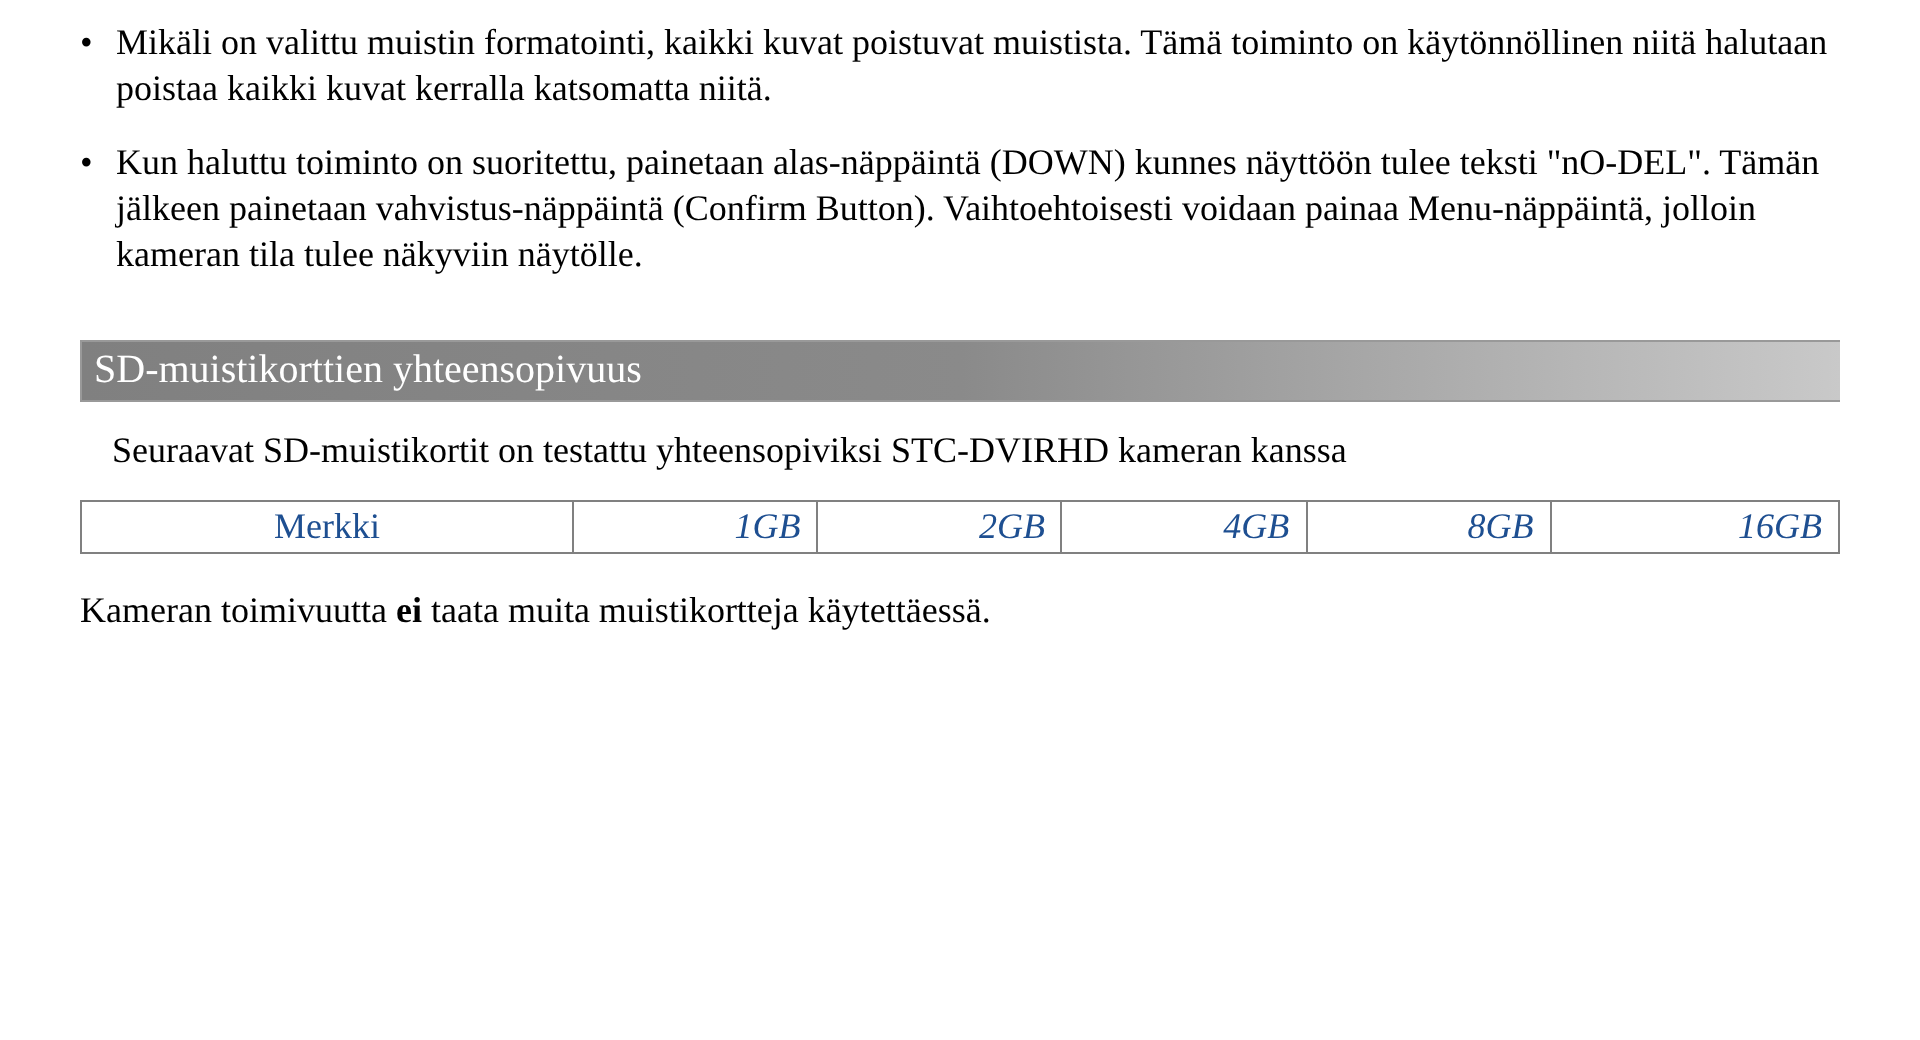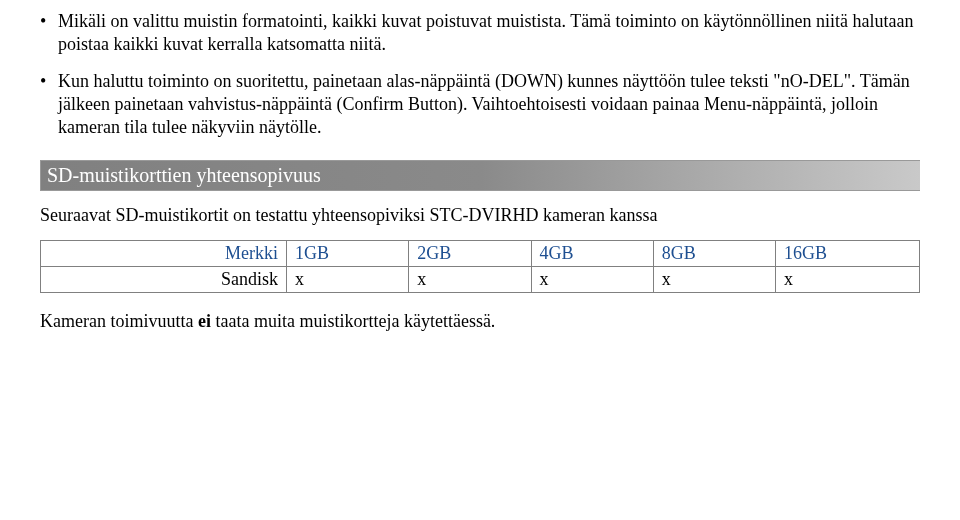--- a/index.html
+++ b/index.html
@@ -26,44 +26,45 @@
     flex: 0 0 18px;
   }
   .bullet-text {
     flex: 1;
   }
   .section-title-bar {
     background: linear-gradient(to right, #808080 0%, #8a8a8a 50%, #c9c9c9 100%);
     color: #fff;
     font-size: 20px;
     padding: 3px 6px;
-    margin: 21px 0 14px 0;
+    margin: 31px 0 14px 0;
     border: 1px solid #999;
     border-right: none;
     font-weight: normal;
   }
   .intro-line {
-    margin: 12px 0 14px 0;
+    margin: 12px 0 14px 16px;
   }
   table.sd {
     border-collapse: collapse;
     width: 100%;
     font-size: 18px;
   }
   table.sd th, table.sd td {
     border: 1px solid #808080;
     padding: 2px 8px;
-    text-align: right;
+    text-align: center;
     font-weight: normal;
   }
   table.sd th {
     color: #1e4f91;
   }
   table.sd td.center, table.sd th.center {
-    text-align: left;
+    text-align: right;
+    font-style: italic;
   }
   .footer-line {
     margin-top: 18px;
   }
   .bold { font-weight: bold; }
 </style>
 </head>
 <body>
 
 <div class="page">
@@ -85,28 +86,20 @@
   <table class="sd">
     <tbody>
         <tr>
       <th style="width:28%">Merkki</th>
       <th class="center">1GB</th>
       <th class="center">2GB</th>
       <th class="center">4GB</th>
       <th class="center">8GB</th>
       <th class="center">16GB</th>
     </tr>
-    <tr>
-      <td>Sandisk</td>
-      <td class="center">x</td>
-      <td class="center">x</td>
-      <td class="center">x</td>
-      <td class="center">x</td>
-      <td class="center">x</td>
-    </tr>
   </tbody>
     </table>
 
   <div class="footer-line">
     <span>Kameran toimivuutta </span><span class="bold">ei</span><span> taata muita muistikortteja käytettäessä.</span>
   </div>
 
 </div>
 
 </body></html>

